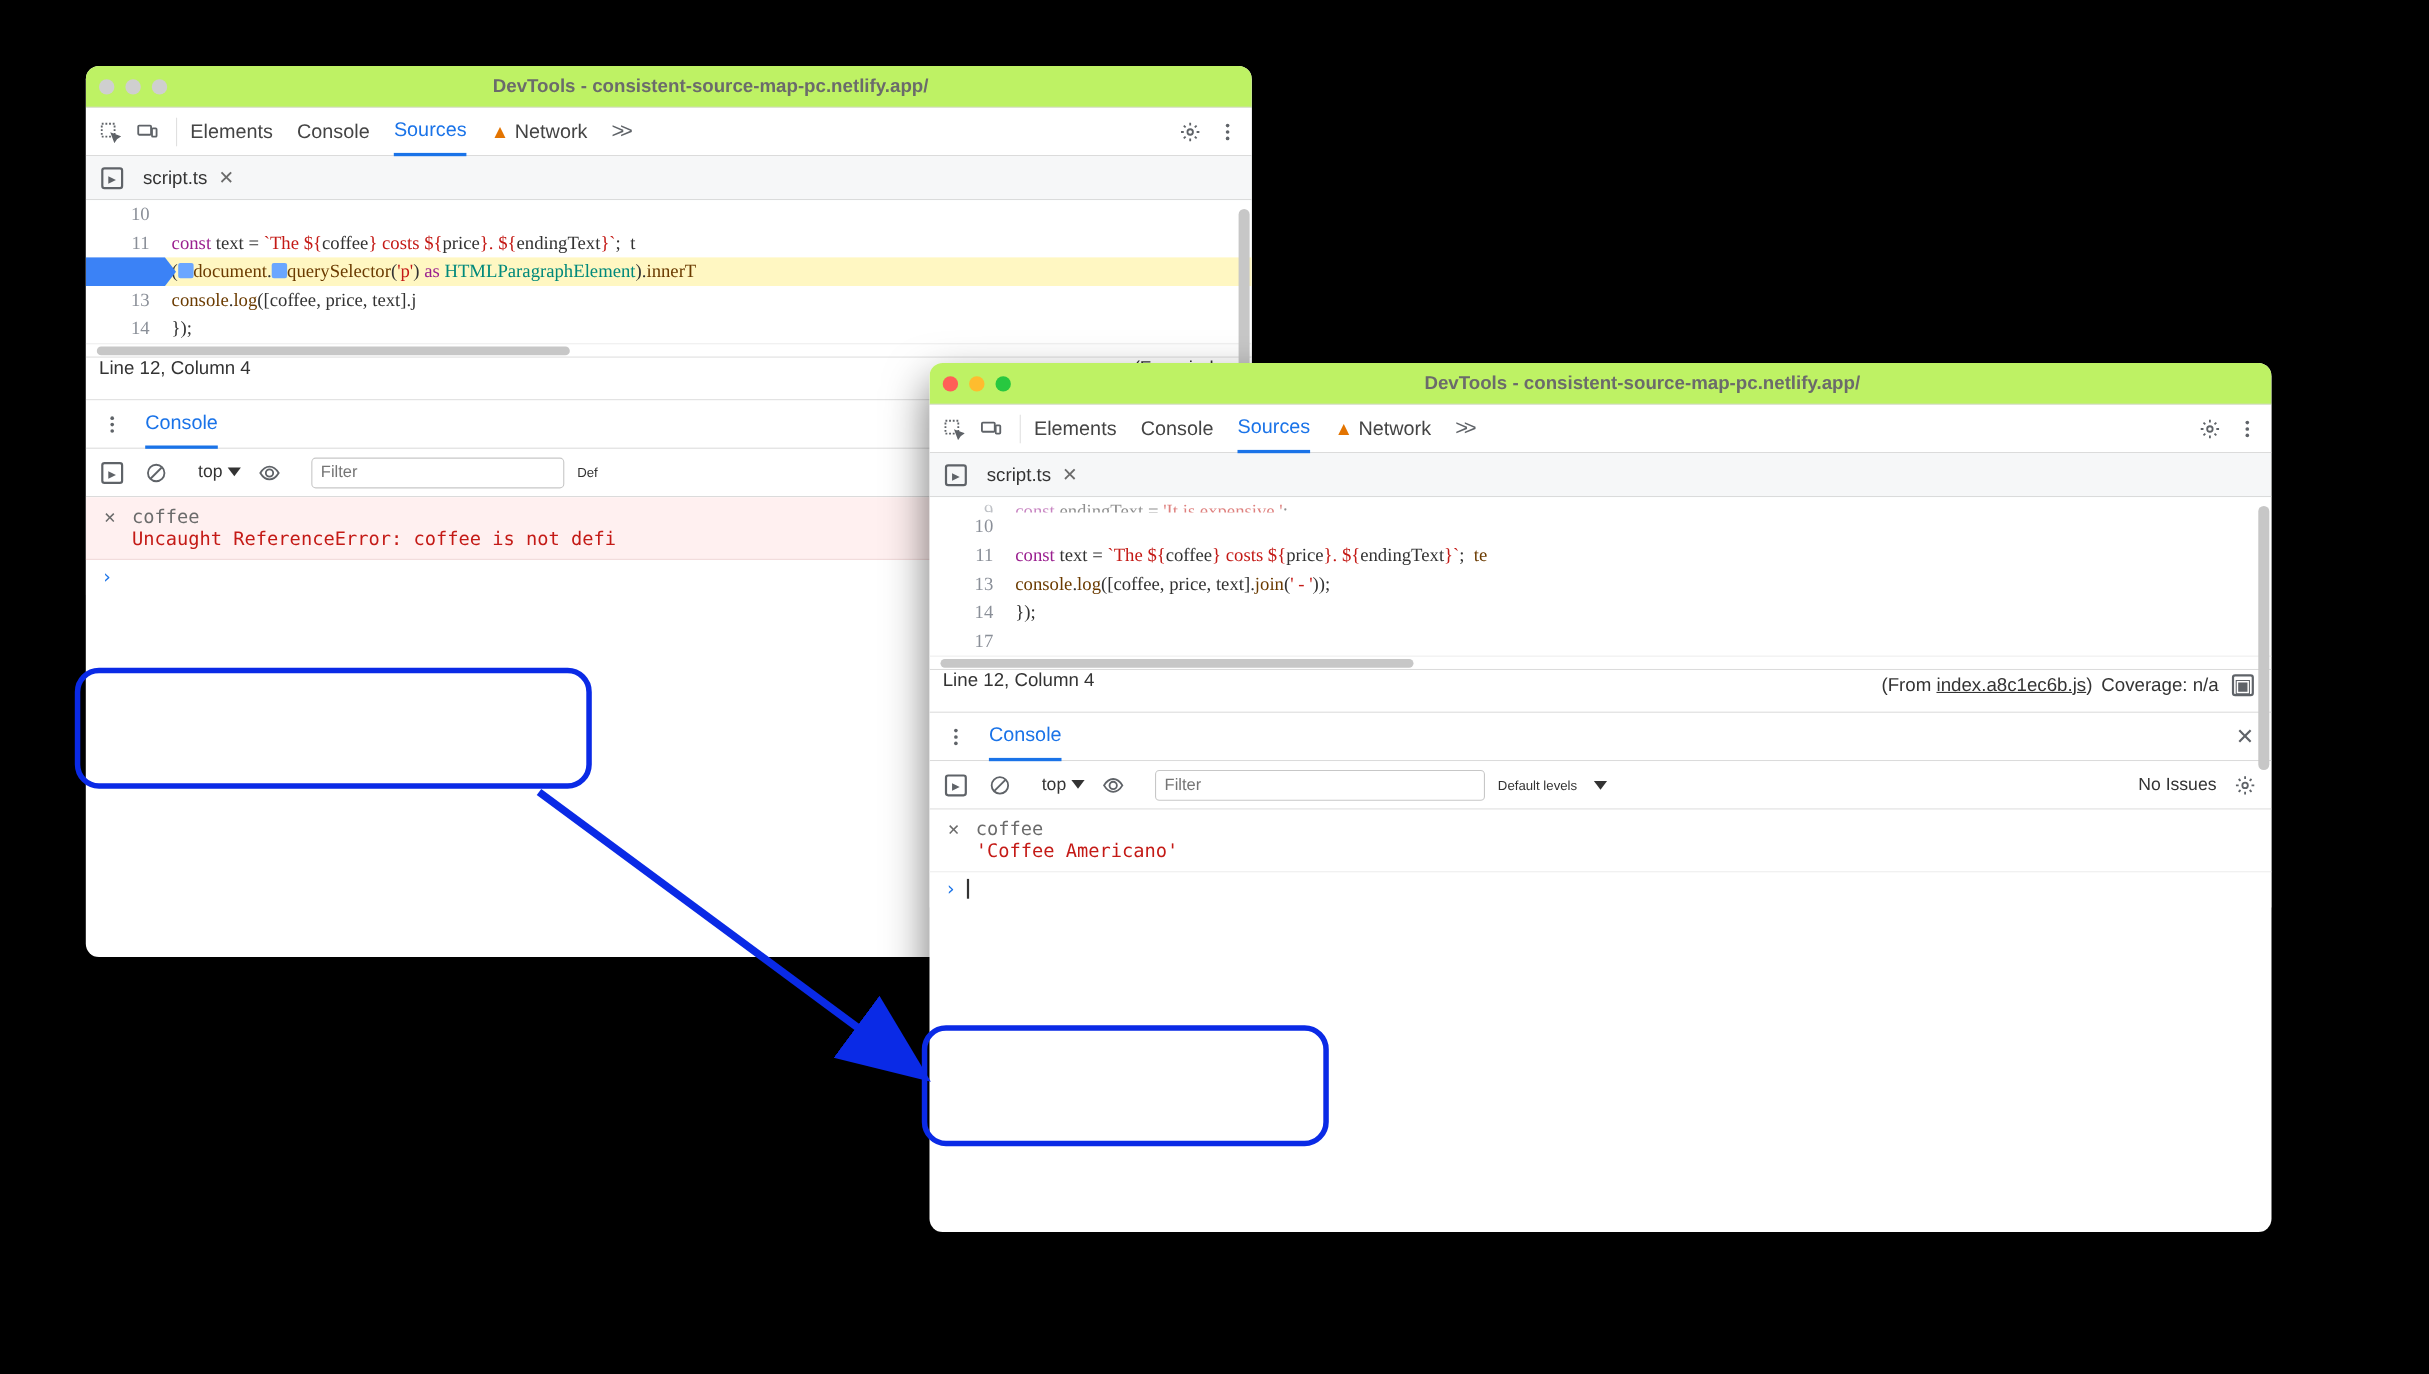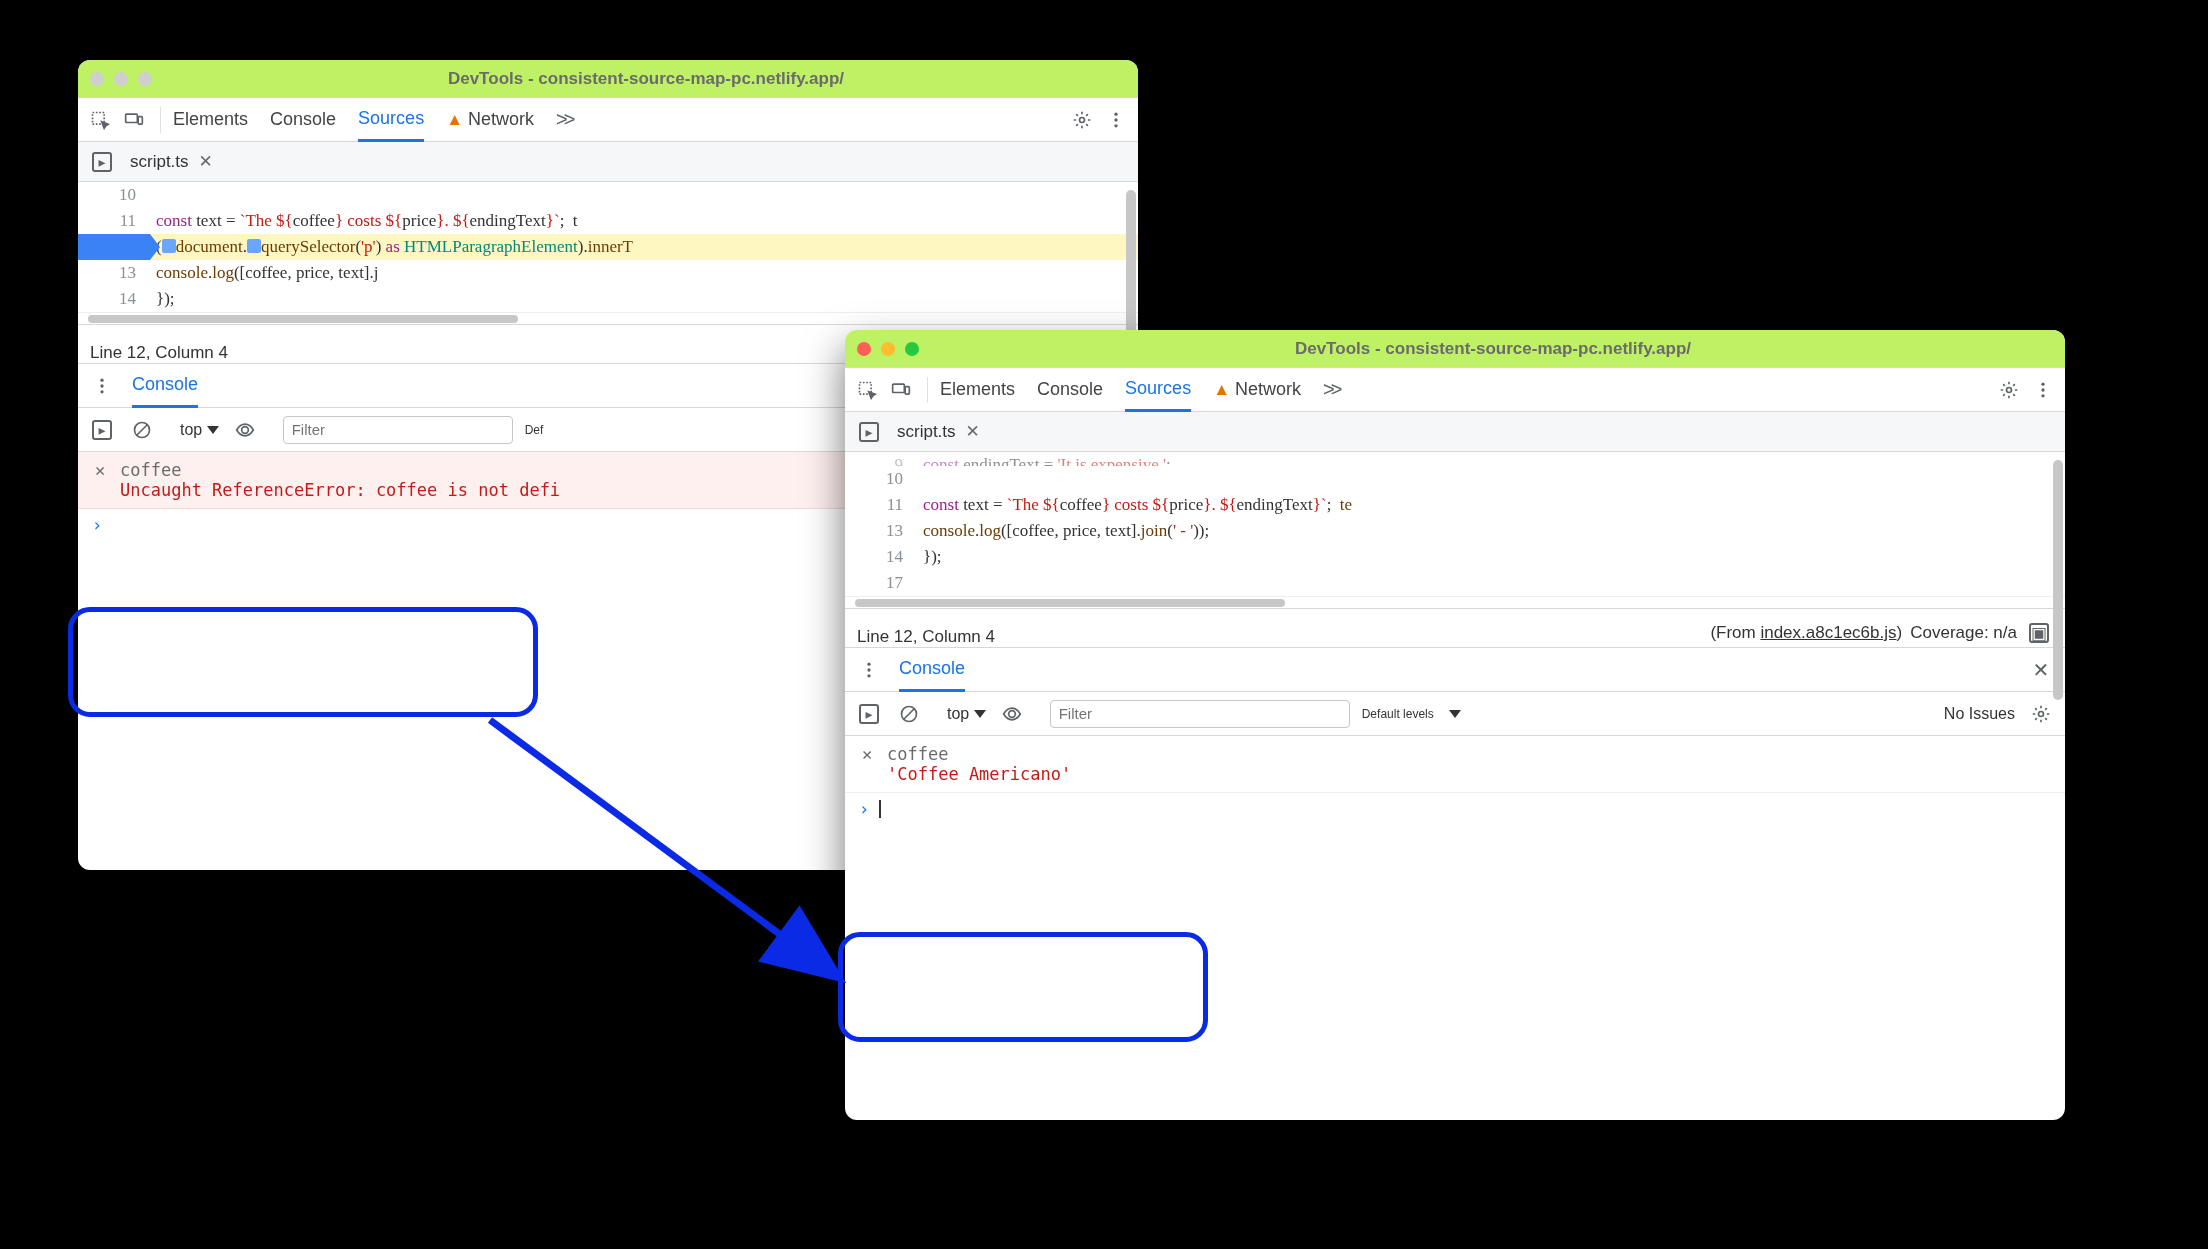--- a/index.html
+++ b/index.html
@@ -85,21 +85,21 @@
   .row-exec .gutter { color: #fff; }
   .tok-kw { color: #9a1f8f; }
   .tok-fn { color: #6b3b00; }
   .tok-str { color: #c41a16; }
   .tok-type { color: #00897b; }
   .tok-br { display:inline-block; width: 14px; height: 14px; background: #6aa6ff; border-radius: 2px; vertical-align: -1px; }
 
   .hscroll { height: 12px; background: #fff; border-top: 1px solid #eee; position: relative; }
   .hscroll .thumb { position: absolute; top: 2px; height: 8px; background: #c7c7c7; border-radius: 4px; }
 
-  .statusbar { height: 40px; display: flex; align-items: flex-end; padding: 0 12px; border-top: 1px solid #d7d7d7; border-bottom: 1px solid #d7d7d7; font-size: 17px; color: #333; gap: 10px; background: #fff; }
+  .statusbar { height: 40px; display: flex; align-items: flex-start; padding: 0 12px; border-top: 1px solid #d7d7d7; border-bottom: 1px solid #d7d7d7; font-size: 17px; color: #333; gap: 10px; background: #fff; }
   .statusbar .right { margin-left: auto; display: flex; align-items: center; gap: 8px; }
   .statusbar a { color: #333; text-decoration: underline; }
 
   .drawer-tabs { height: 44px; display: flex; align-items: center; border-bottom: 1px solid #d7d7d7; padding: 0 10px; gap: 16px; background: #fff; }
   .drawer-tabs .tab { font-size: 18px; }
 
   .console-toolbar { height: 44px; display: flex; align-items: center; gap: 12px; padding: 0 10px; border-bottom: 1px solid #d7d7d7; background: #fff; }
   .filter-input { flex: 0 0 230px; height: 28px; border: 1px solid #c7c7c7; border-radius: 4px; padding: 0 8px; font-size: 15px; color: #777; background: #fff; }
   .levels { font-size: 12px; color: #333; display: inline-flex; align-items: center; gap: 6px; }
   .noissues { font-size: 16px; color: #333; }

